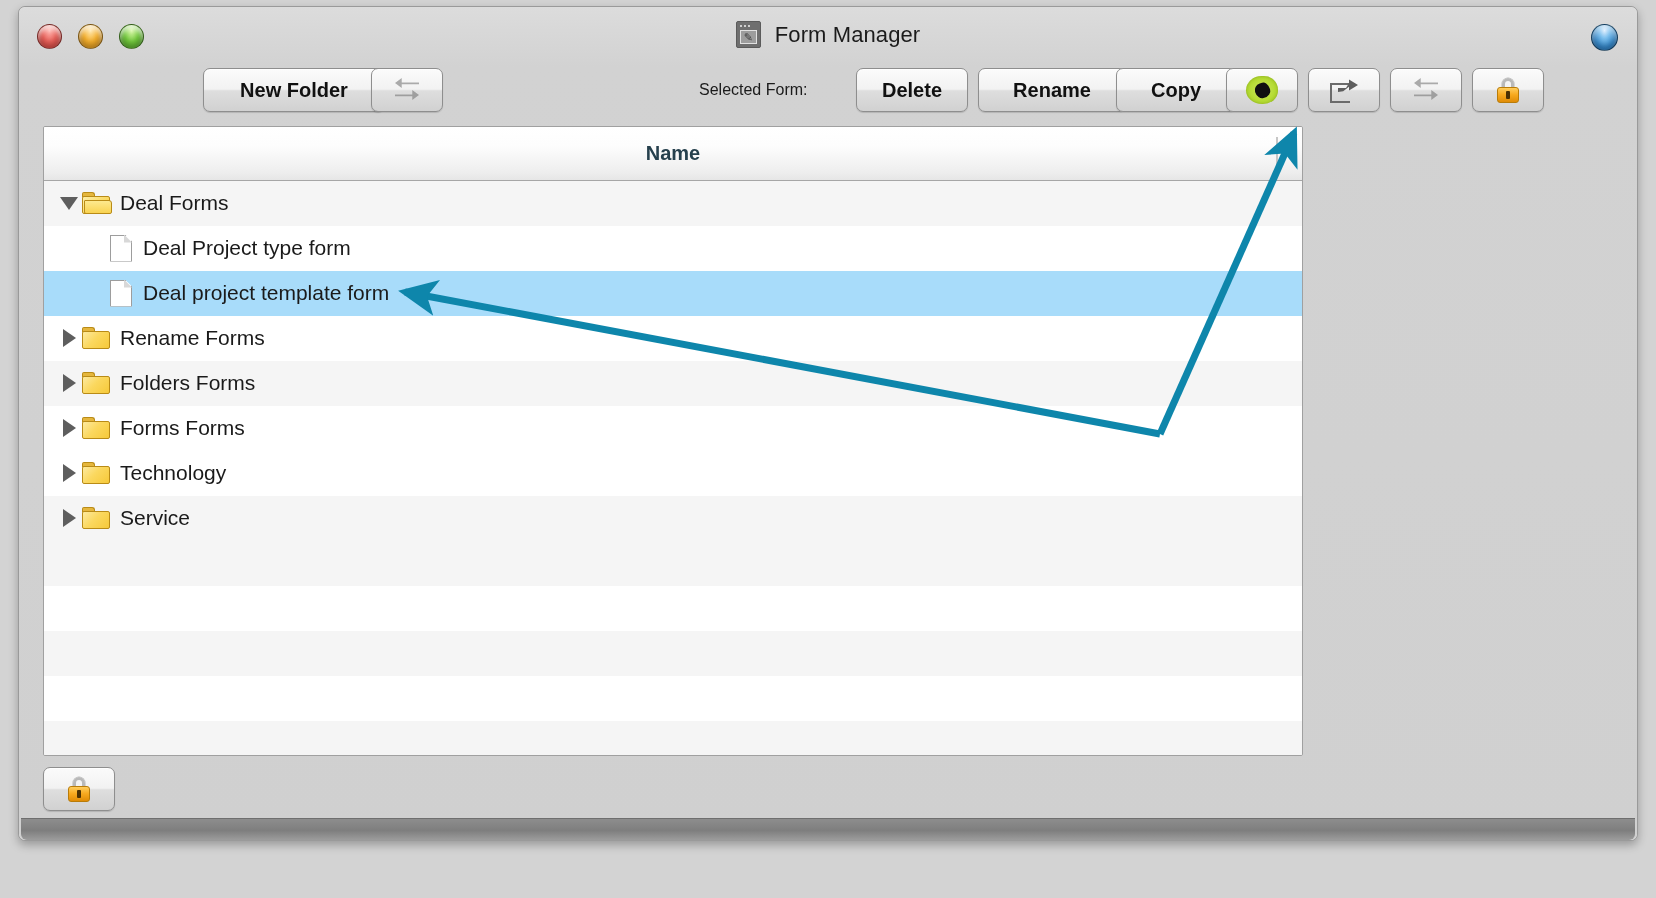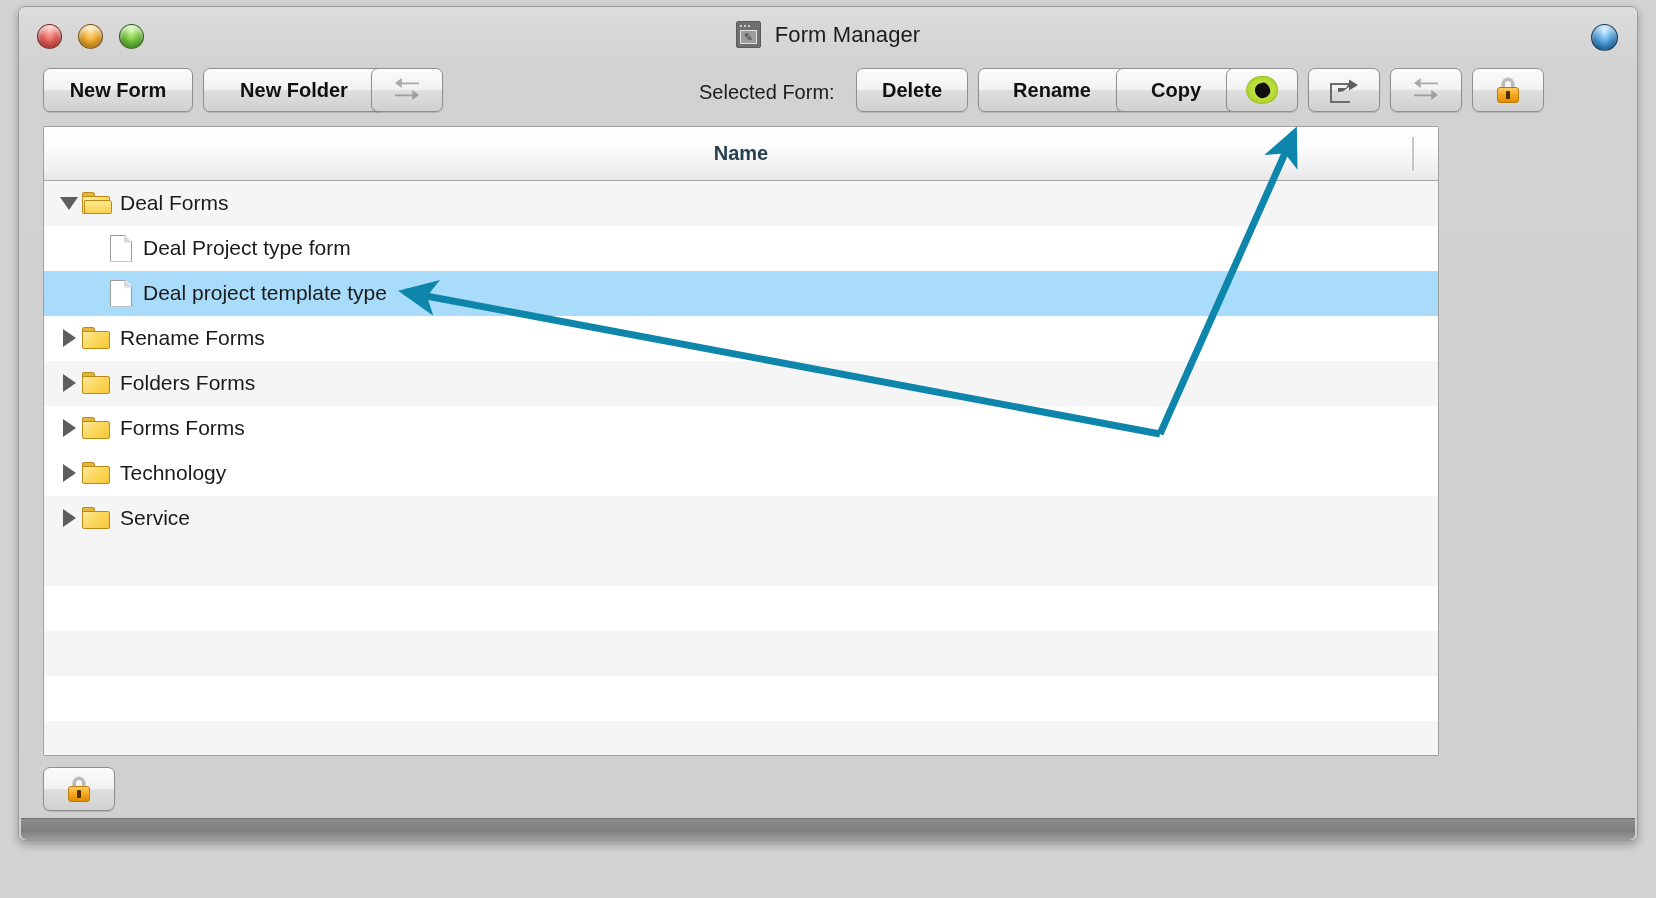--- a/index.html
+++ b/index.html
@@ -104,21 +104,21 @@
   .btn.icononly { padding:0; }
 
   
   #btn-new-form   { left:24px;  top:5px; width:150px; }
   #btn-new-folder { left:184px; top:5px; width:182px; }
   #btn-refresh-l  { left:352px; top:5px; width:72px;  }
 
   
   #selected-label {
     position:absolute; left:680px; top:18px;
-    font-size:20px; color:#1b1b1b;
+    font-size:16px; color:#1b1b1b;
   }
   #btn-delete  { left:837px;  top:5px; width:112px; }
   #btn-rename  { left:959px;  top:5px; width:148px; }
   #btn-copy    { left:1097px; top:5px; width:120px; }
   #btn-green   { left:1207px; top:5px; width:72px;  }
   #btn-export  { left:1289px; top:5px; width:72px;  }
   #btn-refresh-r { left:1371px; top:5px; width:72px; }
   #btn-lock-top  { left:1453px; top:5px; width:72px; }
 
   
@@ -170,21 +170,21 @@
     border:1px solid #b97c09; border-radius:3px;
   }
   .icon-lock .keyhole {
     position:absolute; left:9px; top:13px; width:4px; height:8px;
     background:#4a3003; border-radius:1px;
   }
 
   
   #list-panel {
     position:absolute; left:24px; top:119px;
-    width:1396px; height:630px;
+    width:1260px; height:630px;
     background:#fff;
     border:1px solid #a0a0a0;
     border-radius:2px;
     box-shadow: inset 0 1px 2px rgba(0,0,0,0.12);
     overflow:hidden;
   }
   #col-header {
     position:relative; height:54px;
     background: linear-gradient(to bottom, #ffffff 0%, #fdfdfd 35%, #eeeeee 85%, #e6e6e6 100%);
     border-bottom:1px solid #a6a6a6;
@@ -289,23 +289,20 @@
           <div class="pane">✎</div>
         </div>
         <div id="title-text">Form Manager</div>
       </div>
 
       <div id="blue-orb"></div>
     </div>
 
     <div id="toolbar">
 
-      <div class="btn" id="btn-new-form">
-        <span>New Form</span>
-      </div>
 
       <div class="btn" id="btn-new-folder">
         <span>New Folder</span>
       </div>
 
       <div class="btn icononly" id="btn-refresh-l">
         <span class="icon-refresh">
           <span class="a1"></span>
             <span class="a2"></span>
         </span>
@@ -379,21 +376,21 @@
               <span class="fold"></span>
             </span>
             <span>Deal Project type form</span>
           </div>
           <div class="row selected">
             <span class="indent-2"></span>
             <span class="doc-icon">
               <span class="sheet"></span>
               <span class="fold"></span>
             </span>
-            <span>Deal project template type</span>
+            <span>Deal project template form</span>
           </div>
           <div class="row even">
             <span class="indent-1"></span>
             <span class="disclosure">
               <span class="tri closed"></span>
             </span>
             <span class="folder-icon">
               <span class="tab"></span>
               <span class="body"></span>
             </span>

